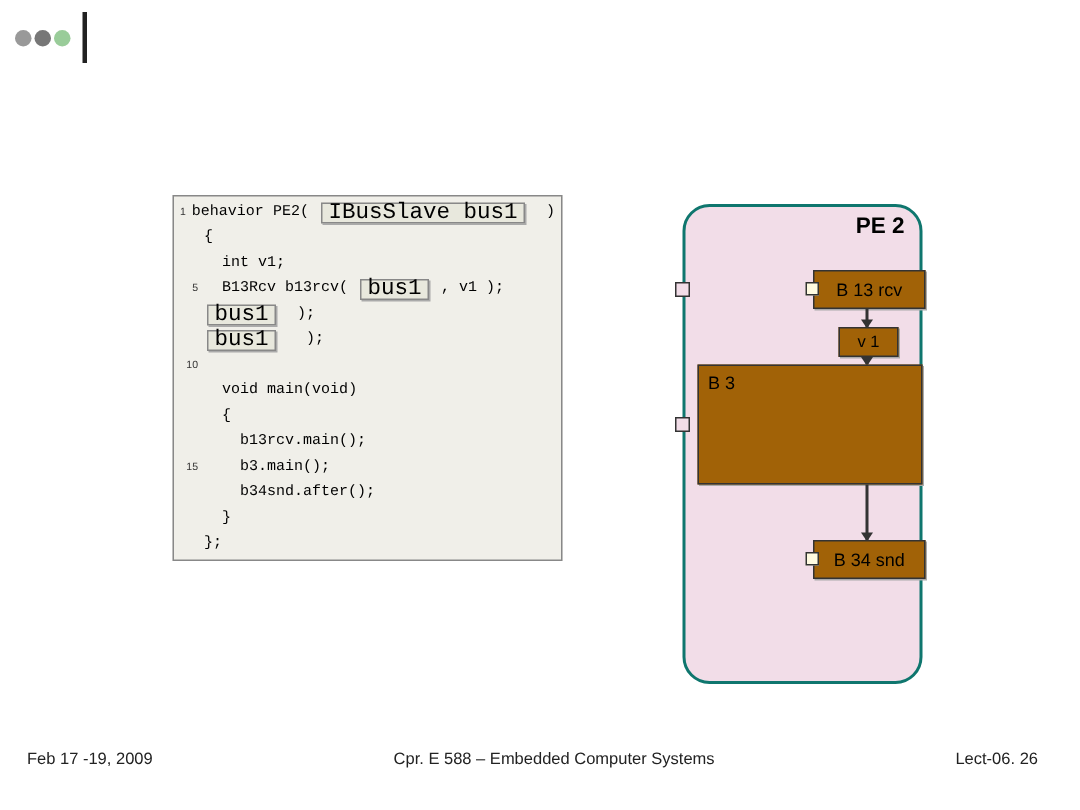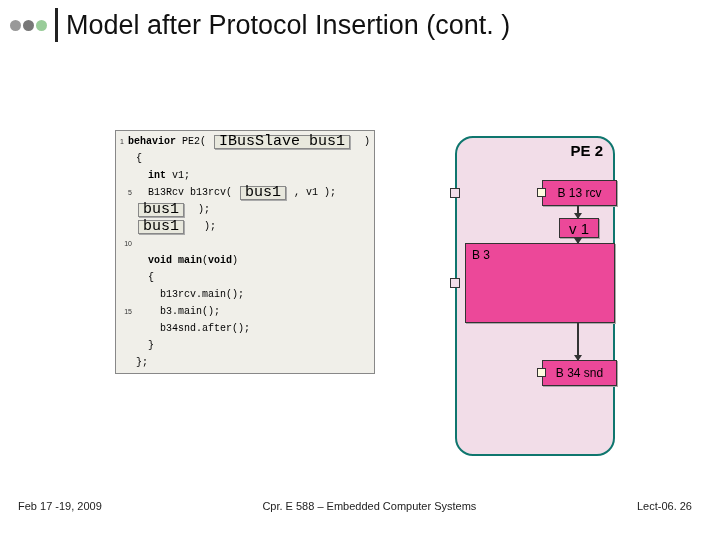--- a/index.html
+++ b/index.html
@@ -58,21 +58,21 @@
     margin-right: 4px;
     font-family: Arial, sans-serif;
     line-height: 17px;
   }
   .code-line {
     white-space: pre;
     flex: 1;
     display: flex;
     align-items: center;
   }
-  .kw { font-weight: bold; }
+  .kw { font-weight: normal; }
   .pill {
     display: inline-block;
     background: #e8e8dd;
     border: 1px solid #888;
     box-shadow: 1px 1px 0 #aaa;
     padding: 0 4px;
     margin: 0 2px;
     font-family: "Courier New", monospace;
     font-size: 15px;
     line-height: 12px;
@@ -96,29 +96,29 @@
   .pe2-label {
     position: absolute;
     top: 4px;
     right: 10px;
     font-weight: bold;
     font-size: 15px;
   }
   .dblock {
     position: absolute;
     border: 1.5px solid #333;
-    background: #ec4899;
+    background: #a16207;
     font-size: 12px;
     display: flex;
     align-items: center;
     justify-content: center;
     box-shadow: 1px 1px 0 #aaa;
   }
   .b13rcv { top: 42px; left: 85px; width: 75px; height: 26px; }
-  .v1block { top: 80px; left: 102px; width: 40px; height: 20px; font-size: 15px; }
+  .v1block { top: 80px; left: 102px; width: 40px; height: 20px; font-size: 11px; }
   .b3block { top: 105px; left: 8px; width: 150px; height: 80px; justify-content: flex-start; padding-left: 6px; align-items: flex-start; padding-top: 4px; }
   .b34snd { top: 222px; left: 85px; width: 75px; height: 26px; }
   .port {
     position: absolute;
     width: 10px; height: 10px;
     background: #f2dde8;
     border: 1.5px solid #333;
     left: -7px;
   }
   .port1 { top: 50px; }
@@ -162,21 +162,20 @@
 </head>
 <body>
 
 <div class="header">
   <div class="dots">
     <div class="dot dot1"></div>
     <div class="dot dot2"></div>
     <div class="dot dot3"></div>
   </div>
   <div class="vline"></div>
-  <div class="title">Model after Protocol Insertion (cont. )</div>
 </div>
 
 <div class="content">
 
   <div class="code-box">
     <div class="code-row">
       <span class="ln">1</span>
       <span class="code-line">
         <span class="kw">behavior</span><span> PE2( </span><span class="pill">IBusSlave bus1</span><span>  )</span>
       </span>

